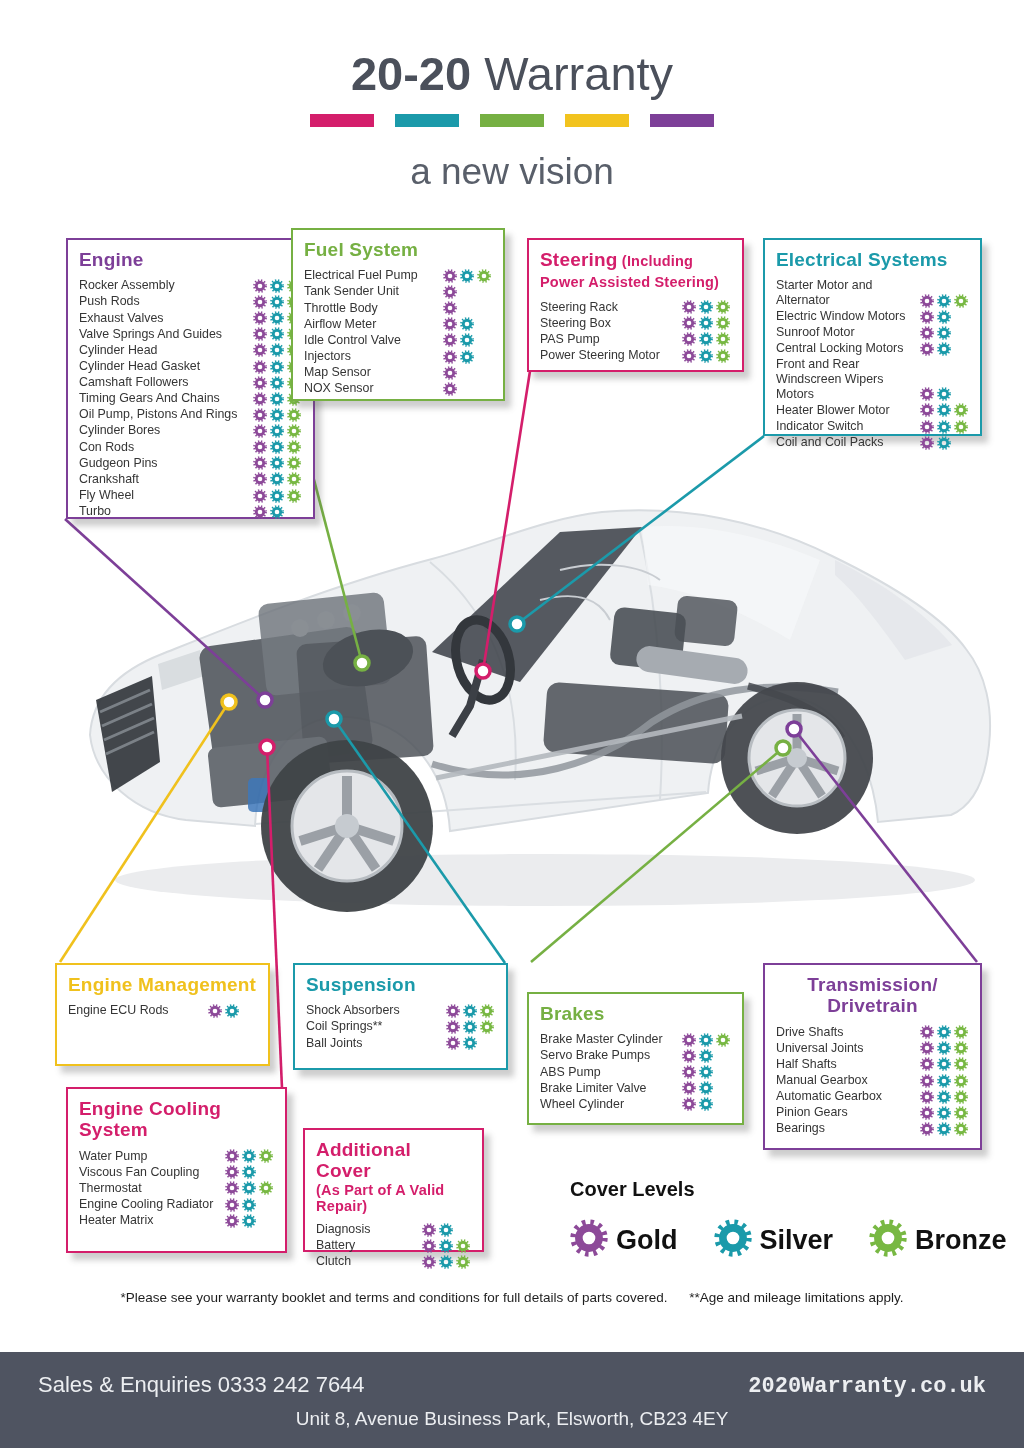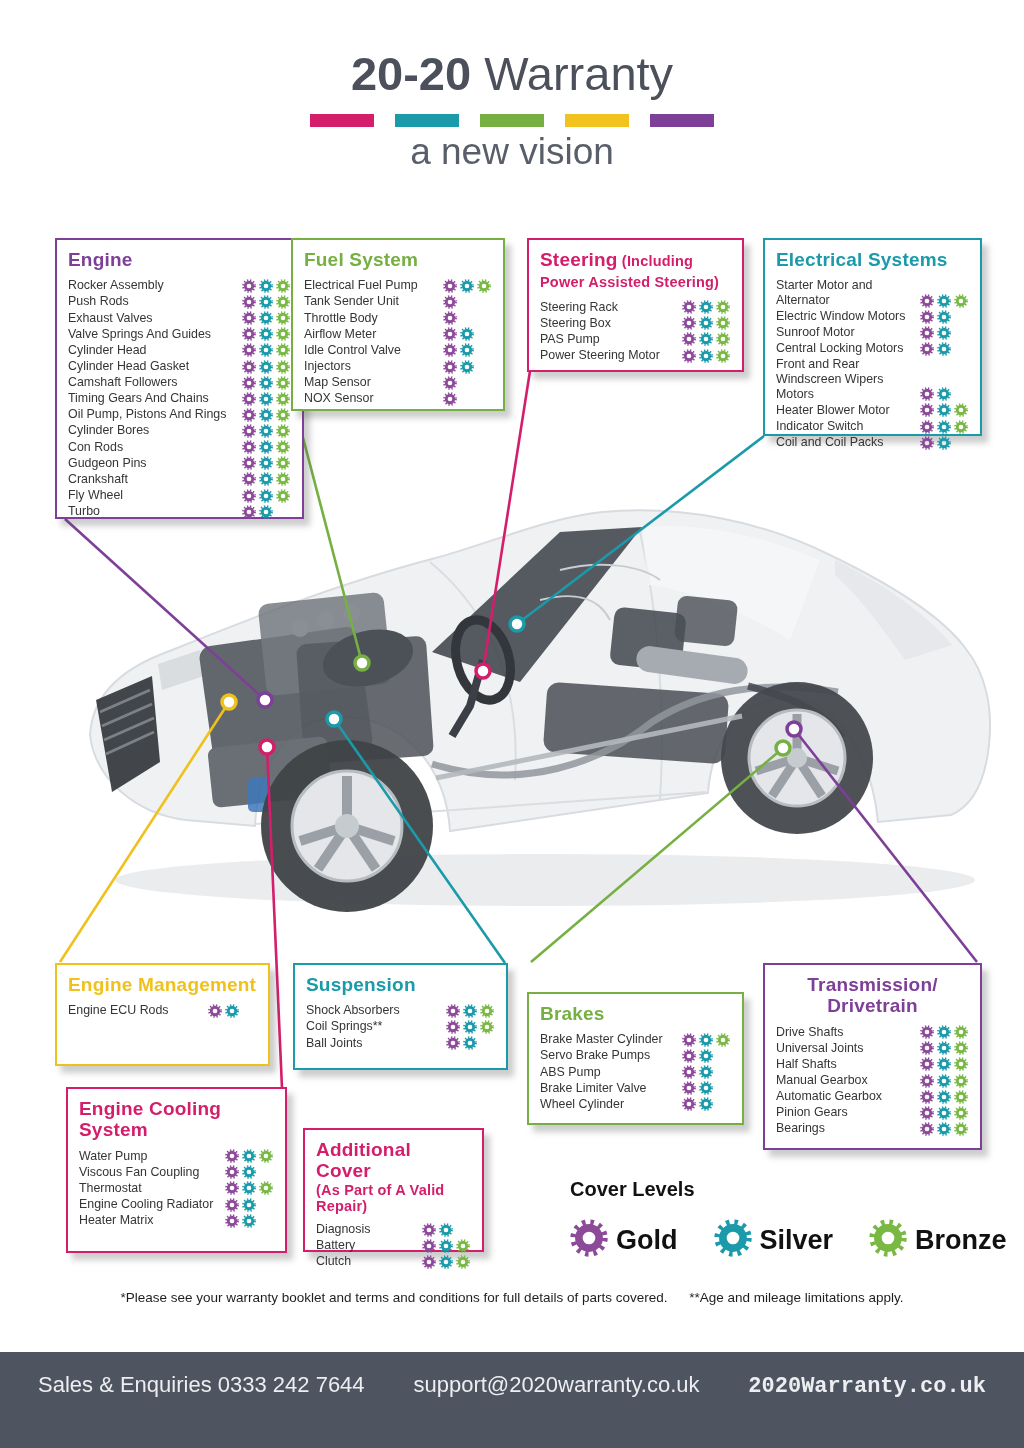--- a/index.html
+++ b/index.html
@@ -6,21 +6,21 @@
   html,body { width:1024px; height:1448px; background:#fff; font-family:"Liberation Sans",sans-serif; }
   .page { position:relative; width:1024px; height:1448px; overflow:hidden; background:#fff; }
 
   
   .header { position:absolute; top:46px; left:0; width:100%; text-align:center; z-index:3; }
   .title { font-size:47px; color:#4b505b; }
   .title .strong { font-weight:700; }
   .title .light { font-weight:300; }
   .bars { display:flex; justify-content:center; gap:21px; margin-top:13px; }
   .bar { width:64px; height:13px; }
-  .subtitle { font-size:37px; font-weight:300; color:#595f6a; margin-top:4px; }
+  .subtitle { font-size:37px; font-weight:300; color:#595f6a; margin-top:24px; }
 
   
   .art { position:absolute; inset:0; z-index:1; }
 
   
   .panel { position:absolute; z-index:2; background:#fff; border:2px solid #888;
            padding:9px 11px 6px 11px; box-shadow:6px 7px 6px rgba(90,90,90,.30); }
   .panel h2 { font-size:19px; font-weight:700; line-height:1.12; margin-bottom:8px; letter-spacing:.2px; }
   .panel h2 .suffix-inline { font-size:14.5px; }
   .panel h2 .suffix-block { display:block; font-size:14.5px; }
@@ -183,21 +183,21 @@
         <line x1="531" y1="962" x2="783" y2="748" stroke="#76b043"></line>
           <circle cx="783" cy="748" r="7" fill="#fff" stroke-width="3.5" stroke="#76b043"></circle>
       </g>
       <g class="connector">
         <line x1="977" y1="962" x2="794" y2="729" stroke="#7d3f98"></line>
           <circle cx="794" cy="729" r="7" fill="#fff" stroke-width="3.5" stroke="#7d3f98"></circle>
       </g>
     </g>
   </svg>
 
-  <div class="panel" style="left: 55px; top: 238px; width: 249px; height: 281px; border-color: rgb(125, 63, 152);">
+  <div class="panel" style="left: 66px; top: 238px; width: 249px; height: 281px; border-color: rgb(125, 63, 152);">
     <h2 style="color: rgb(125, 63, 152);">Engine</h2>
     <div>
         <div class="item-row">
           <span class="item-label">Rocker Assembly</span>
           <span class="gear-cells">
             <span class="gear-cell">
               <svg viewBox="0 0 24 24" width="14" height="14">
                 <circle cx="12" cy="12" r="6.4" fill="none" stroke="#8d4a99" stroke-width="4.8"></circle>
                 <circle cx="12" cy="12" r="10" fill="none" stroke="#8d4a99" stroke-width="3.6" stroke-dasharray="2.2 3.1"></circle>
               </svg>
@@ -529,21 +529,21 @@
                 <circle cx="12" cy="12" r="6.4" fill="none" stroke="#1b9aaa" stroke-width="4.8"></circle>
                 <circle cx="12" cy="12" r="10" fill="none" stroke="#1b9aaa" stroke-width="3.6" stroke-dasharray="2.2 3.1"></circle>
               </svg>
             </span>
             <span class="gear-cell"></span>
           </span>
         </div>
       </div>
   </div>
 
-  <div class="panel" style="left: 291px; top: 238px; width: 214px; height: 173px; border-color: rgb(118, 176, 67);">
+  <div class="panel" style="left: 291px; top: 228px; width: 214px; height: 173px; border-color: rgb(118, 176, 67);">
     <h2 style="color: rgb(118, 176, 67);">Fuel System</h2>
     <div>
         <div class="item-row">
           <span class="item-label">Electrical Fuel Pump</span>
           <span class="gear-cells">
             <span class="gear-cell">
               <svg viewBox="0 0 24 24" width="14" height="14">
                 <circle cx="12" cy="12" r="6.4" fill="none" stroke="#8d4a99" stroke-width="4.8"></circle>
                 <circle cx="12" cy="12" r="10" fill="none" stroke="#8d4a99" stroke-width="3.6" stroke-dasharray="2.2 3.1"></circle>
               </svg>
@@ -1503,18 +1503,18 @@
     <span class="fn1">*Please see your warranty booklet and terms and conditions for full details of parts covered.</span>
     <span class="fn2">**Age and mileage limitations apply.</span>
   </div>
 
   <div class="footer">
     <div class="footer-line1">
       <span>
         <span>Sales &amp; Enquiries</span>
         <span>0333 242 7644</span>
       </span>
-      <span>support@2020warranty.co.uk</span>
       <span class="footer-site">2020Warranty.co.uk</span>
     </div>
+    <div class="footer-line2">Unit 8, Avenue Business Park, Elsworth, CB23 4EY</div>
   </div>
 
 </div>
 
 </body></html>

